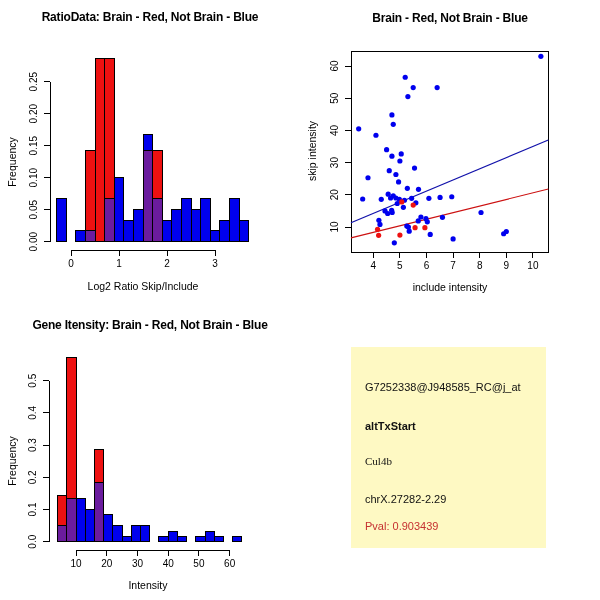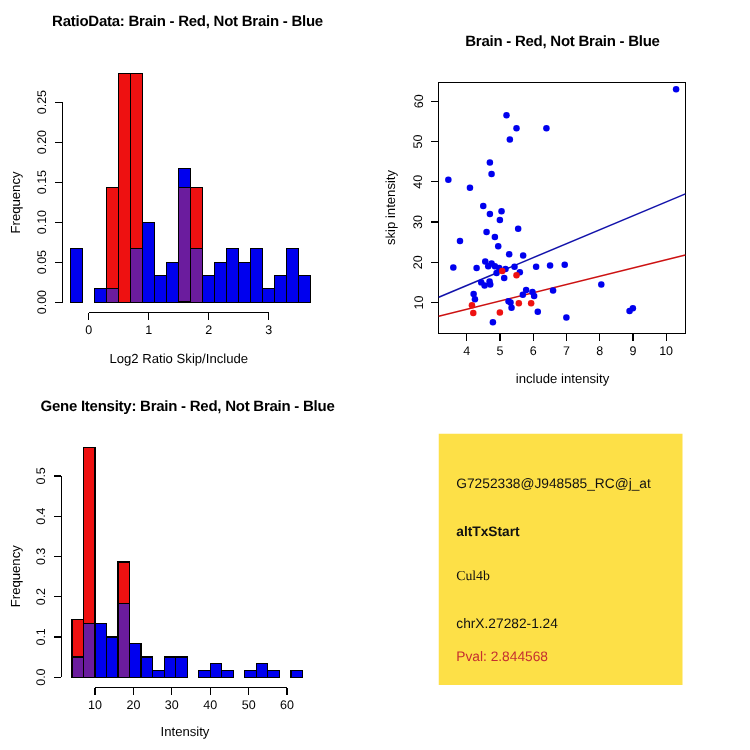--- a/index.html
+++ b/index.html
@@ -2,21 +2,21 @@
 <html><head>
 <meta charset="utf-8">
 <style>
   html,body { margin:0; padding:0; background:#ffffff; }
   #canvas {
     position:relative; width:567px; height:600px; background:#ffffff;
     font-family:"Liberation Sans", sans-serif; overflow:hidden;
   }
   .panel { position:absolute; width:300px; height:300px; }
   #panel-ratio-hist   { left:0;   top:0;   }
-  #panel-scatter      { left:300px; top:16px; }
+  #panel-scatter      { left:300px; top:1px; }
   #panel-gene-hist    { left:0;   top:300px; }
   #panel-info         { left:300px; top:300px; }
   svg { position:absolute; left:0; top:0; }
   svg text { font-family:"Liberation Sans", sans-serif; fill:#000000; }
   .title-text { font-size:12px; font-weight:bold; letter-spacing:-0.2px; }
   .axis-label { font-size:10.5px; }
   .tick-label { font-size:10px; }
   #info-box {
     position:absolute; left:51px; top:47px; width:195px; height:201px;
   }
@@ -237,22 +237,22 @@
           <rect x="177.409" y="236.226" width="9.219000000000008" height="5.4739999999999895" fill="#0000EE" stroke="#000" stroke-width="1" shape-rendering="crispEdges"></rect>
           <rect x="195.84699999999998" y="236.226" width="9.219000000000008" height="5.4739999999999895" fill="#0000EE" stroke="#000" stroke-width="1" shape-rendering="crispEdges"></rect>
           <rect x="205.066" y="231.07399999999998" width="9.219000000000008" height="10.626000000000005" fill="#0000EE" stroke="#000" stroke-width="1" shape-rendering="crispEdges"></rect>
           <rect x="214.285" y="236.226" width="9.219000000000008" height="5.4739999999999895" fill="#0000EE" stroke="#000" stroke-width="1" shape-rendering="crispEdges"></rect>
           <rect x="232.72299999999998" y="236.226" width="9.219000000000008" height="5.4739999999999895" fill="#0000EE" stroke="#000" stroke-width="1" shape-rendering="crispEdges"></rect>
         </g>
     </svg>
   </div>
 
   <div class="panel" id="panel-info">
-    <div id="info-box" style="background: #fde047;">
+    <div id="info-box" style="background: #fef9c3;">
       <div class="info-line" style="top: 34px; color: rgb(17, 17, 17);">G7252338@J948585_RC@j_at</div>
       <div class="info-line" style="top: 73px; color: rgb(17, 17, 17); font-weight: bold;">altTxStart</div>
       <div class="info-line" style="top: 108px; color: rgb(17, 17, 17); font-family: Liberation Serif, serif;">Cul4b</div>
-      <div class="info-line" style="top: 146px; color: rgb(17, 17, 17);">chrX.27282-1.24</div>
-      <div class="info-line" style="top: 173px; color: rgb(197, 48, 48);">Pval: 2.844568</div>
+      <div class="info-line" style="top: 146px; color: rgb(17, 17, 17);">chrX.27282-2.29</div>
+      <div class="info-line" style="top: 173px; color: rgb(197, 48, 48);">Pval: 0.903439</div>
     </div>
   </div>
 
 </div>
 
 </body></html>

